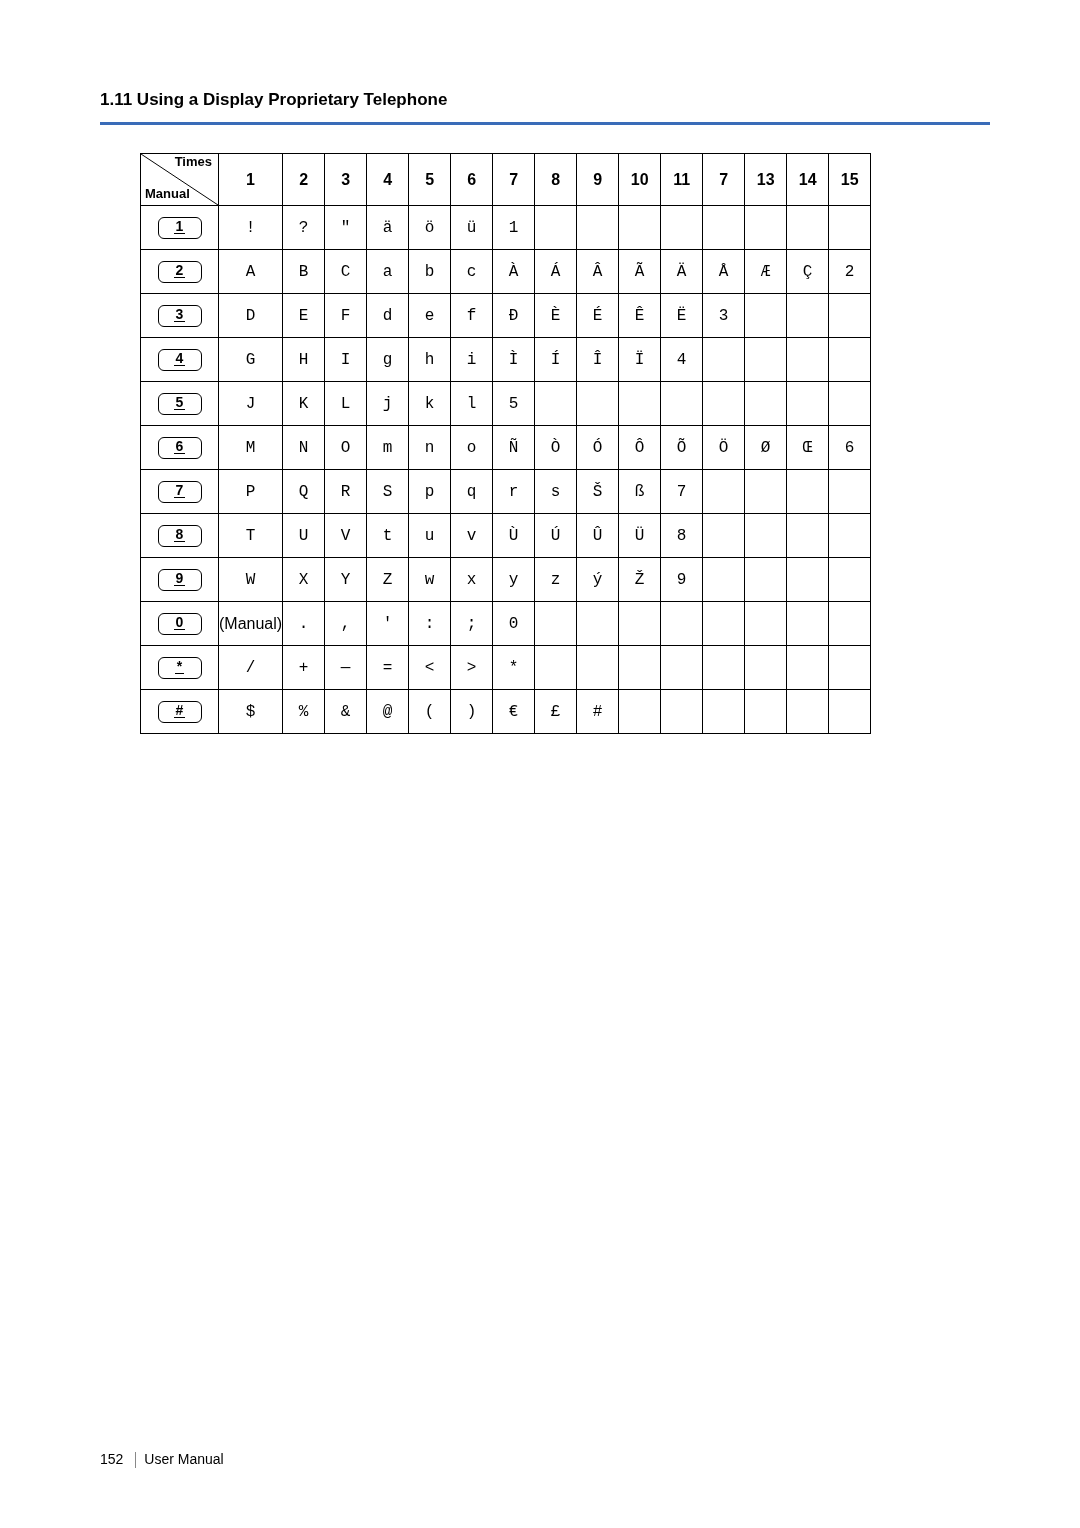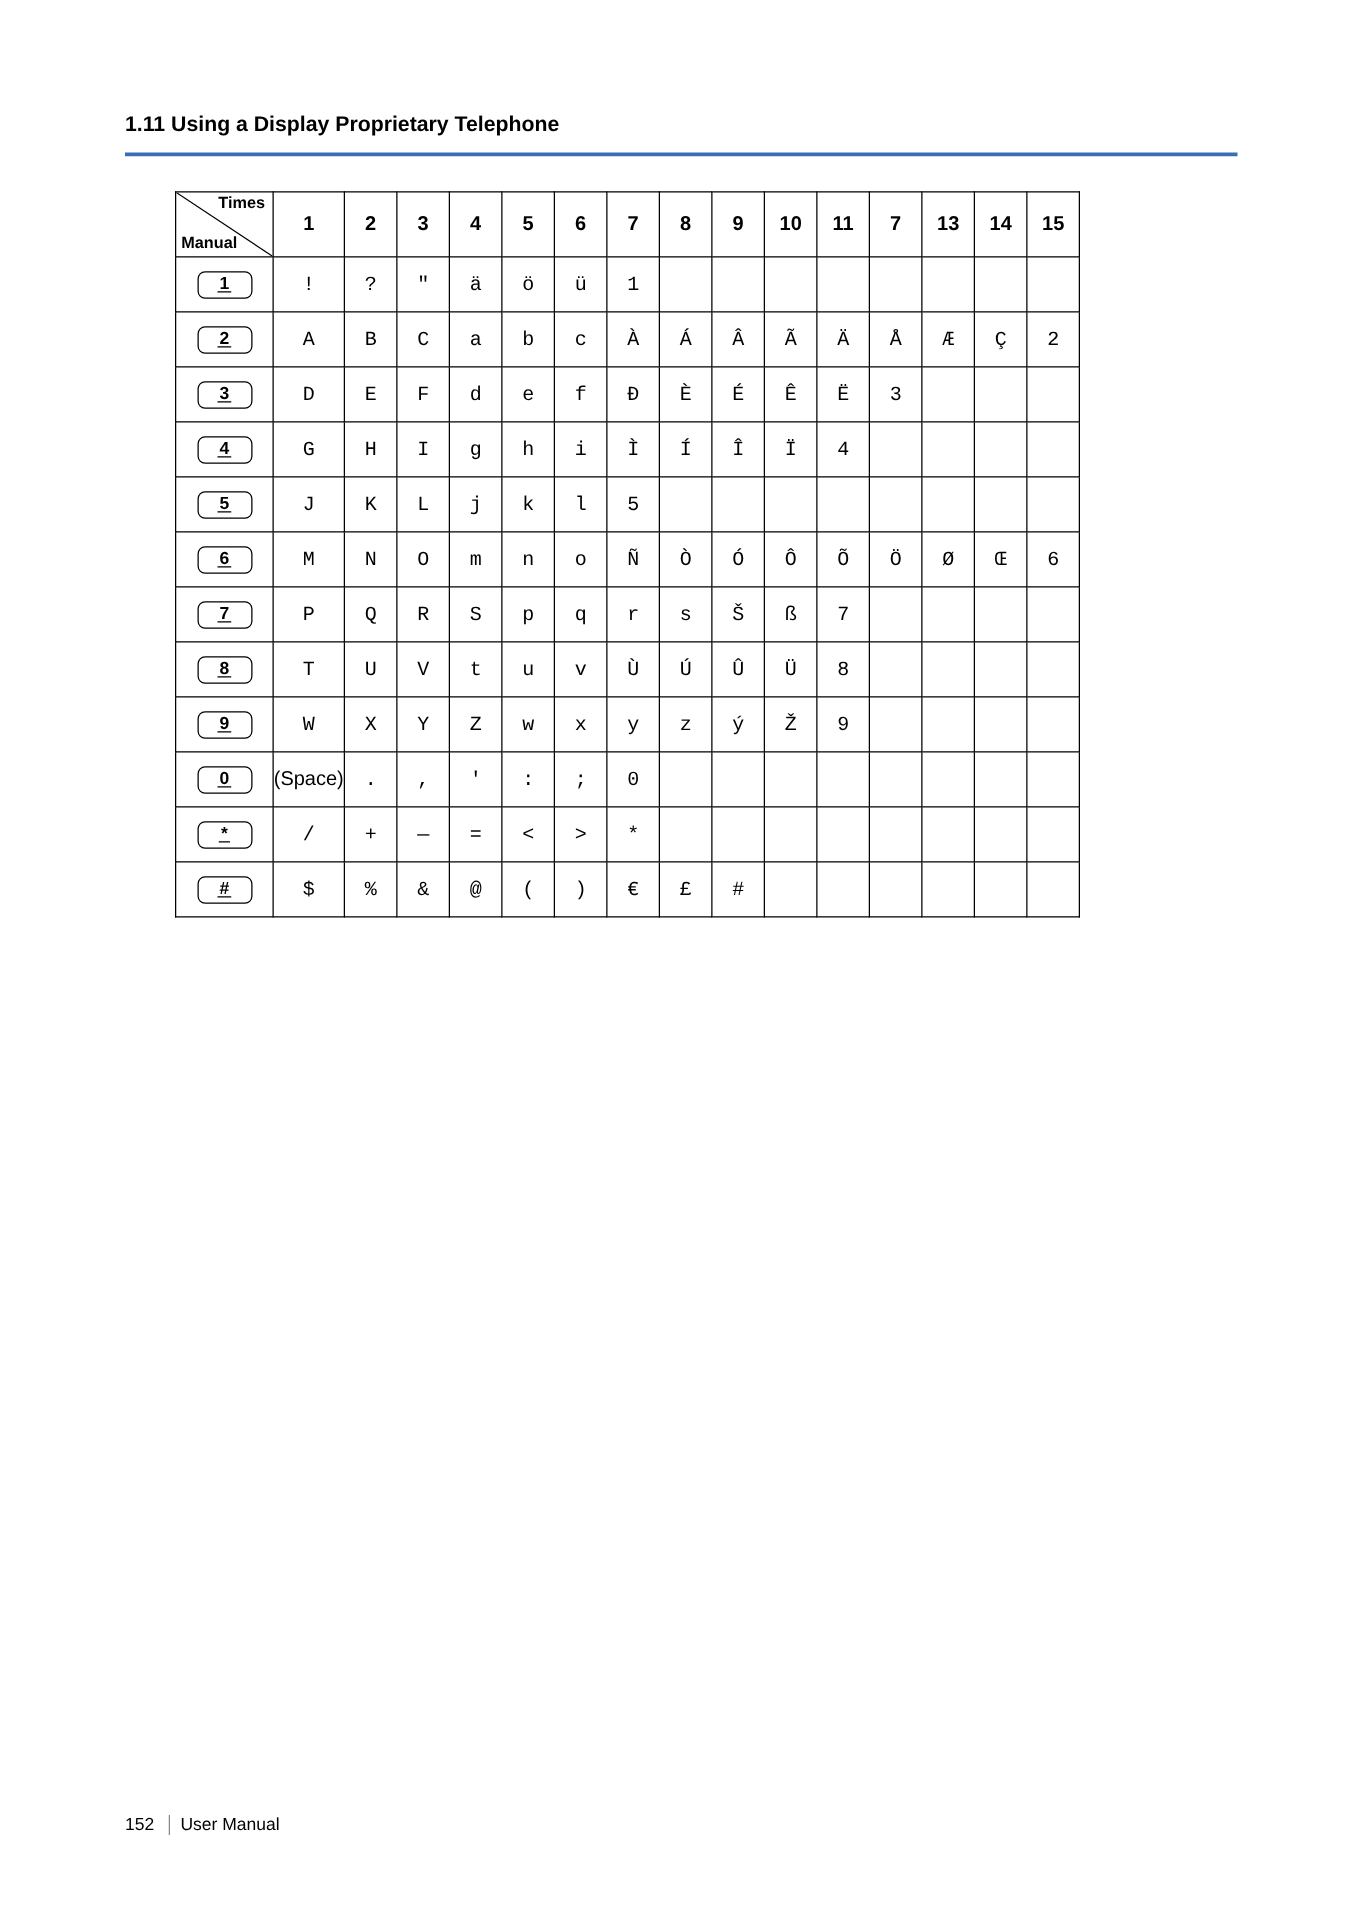--- a/index.html
+++ b/index.html
@@ -321,21 +321,21 @@
           <td class="char-cell">ý</td>
           <td class="char-cell">Ž</td>
           <td class="char-cell">9</td>
           <td class="char-cell"></td>
           <td class="char-cell"></td>
           <td class="char-cell"></td>
           <td class="char-cell"></td>
         </tr>
         <tr>
           <td class="btn-cell"><span class="key"><span class="key-label">0</span></span></td>
-          <td class="char-cell small-text">(Space)</td>
+          <td class="char-cell small-text">(Manual)</td>
           <td class="char-cell">.</td>
           <td class="char-cell">,</td>
           <td class="char-cell">'</td>
           <td class="char-cell">:</td>
           <td class="char-cell">;</td>
           <td class="char-cell">0</td>
           <td class="char-cell"></td>
           <td class="char-cell"></td>
           <td class="char-cell"></td>
           <td class="char-cell"></td>

